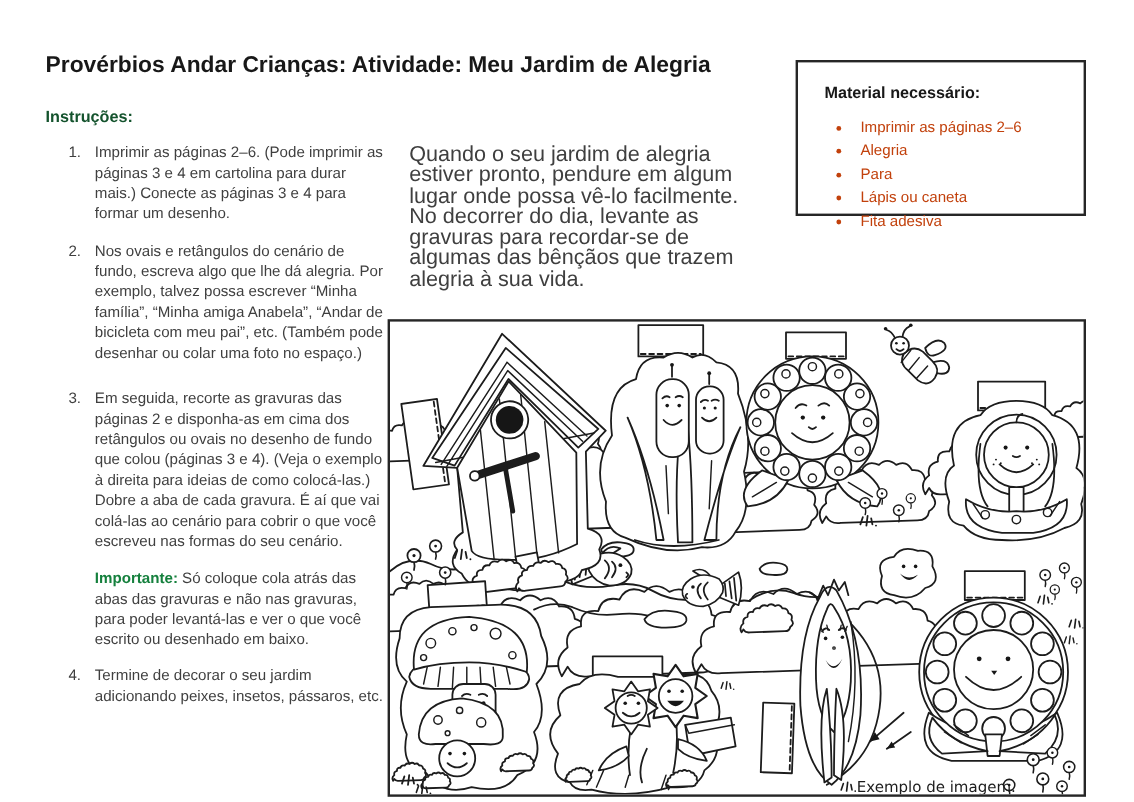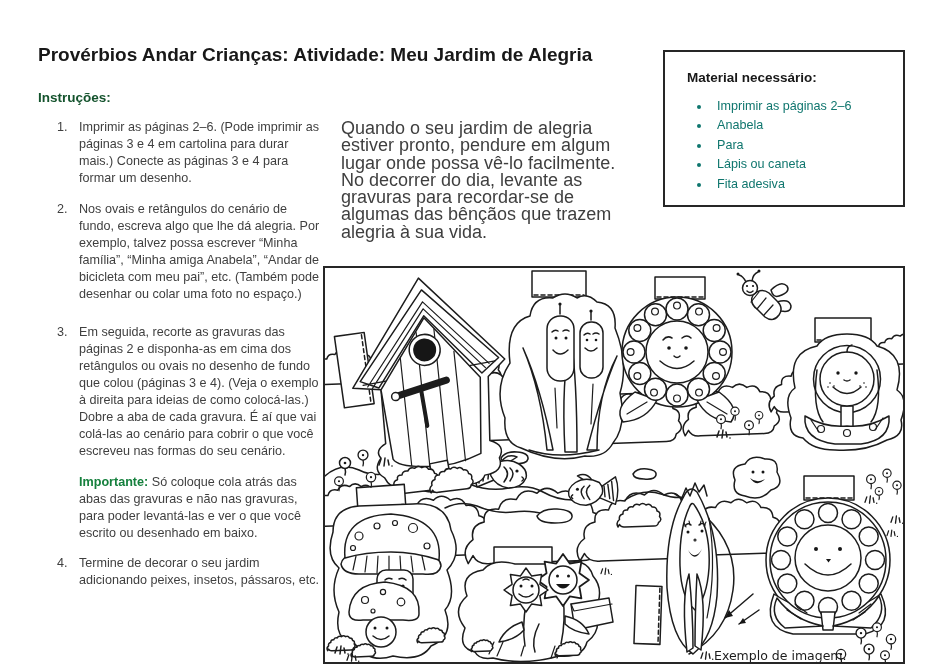--- a/index.html
+++ b/index.html
@@ -10,24 +10,24 @@
          font-weight:700;font-size:19px;letter-spacing:0;color:#181818;white-space:nowrap;}
   .subhead{position:absolute;left:38px;top:90px;font-weight:700;font-size:13.5px;color:#14532d;}
   .instructions{position:absolute;left:57px;top:119px;width:268px;font-size:12.6px;line-height:17px;}
   .item{display:flex;margin:0 0 14px 0;}
   .item.gap-lg{margin-bottom:21px;}
   .item .num{flex:none;width:22px;}
   .item .txt{flex:1;}
   .important{margin:2px 0 13px 22px;}
   .important b{color:#15803d;}
   .intro{position:absolute;left:341px;top:120px;width:302px;font-size:18px;line-height:17.3px;}
-  .materials{position:absolute;left:663px;top:50px;width:242px;height:157px;border:2px solid #262626;
+  .materials{position:absolute;left:663px;top:50px;width:242px;height:130px;border:2px solid #262626;
              box-sizing:border-box;background:#fff;}
   .materials-heading{margin:18px 0 0 22px;font-weight:700;font-size:13.5px;color:#181818;}
-  .materials ul{margin:12px 0 0 30px;padding:0 0 0 16px;font-size:12.6px;line-height:19.4px;color:#0f766e;}
+  .materials ul{margin:12px 0 0 30px;padding:0 0 0 16px;font-size:12.6px;line-height:19.4px;color:#c2410c;}
   .materials li{padding-left:6px;}
   .illustration{position:absolute;left:323px;top:226px;width:582px;height:398px;
                 border:2px solid #262626;box-sizing:border-box;background:#fff;overflow:hidden;margin-top:40px;}
   .illustration svg{position:absolute;left:0;top:0;}
 </style>
 </head>
 <body>
 
 <div class="sheet">
 
@@ -56,21 +56,21 @@
       <span class="txt">Termine de decorar o seu jardim adicionando peixes, insetos, pássaros, etc.</span>
     </div>
   </div>
 
   <div class="intro">Quando o seu jardim de alegria estiver pronto, pendure em algum lugar onde possa vê-lo facilmente. No decorrer do dia, levante as gravuras para recordar-se de algumas das bênçãos que trazem alegria à sua vida.</div>
 
   <div class="materials">
     <div class="materials-heading">Material necessário:</div>
     <ul>
       <li>Imprimir as páginas 2–6</li>
-      <li>Anabela</li>
+      <li>Alegria</li>
       <li>Para</li>
       <li>Lápis ou caneta</li>
       <li>Fita adesiva</li>
     </ul>
   </div>
 
   <div class="illustration">
     <svg xmlns="http://www.w3.org/2000/svg" width="578" height="394" viewBox="0 0 578 394">
       <defs>
         <path id="bush" vector-effect="non-scaling-stroke" fill="#fff" d="M2,46 q-5,-9 3,-15 q-2,-9 7,-11 q-1,-9 9,-8 q2,-8 11,-6 q4,-8 13,-4 q6,-6 13,0 q8,-4 12,4 q9,-1 10,8 q8,2 5,11 q6,7 -2,12 q-1,7 -9,7 l-58,2 q-8,1 -11,-5 z"></path>

